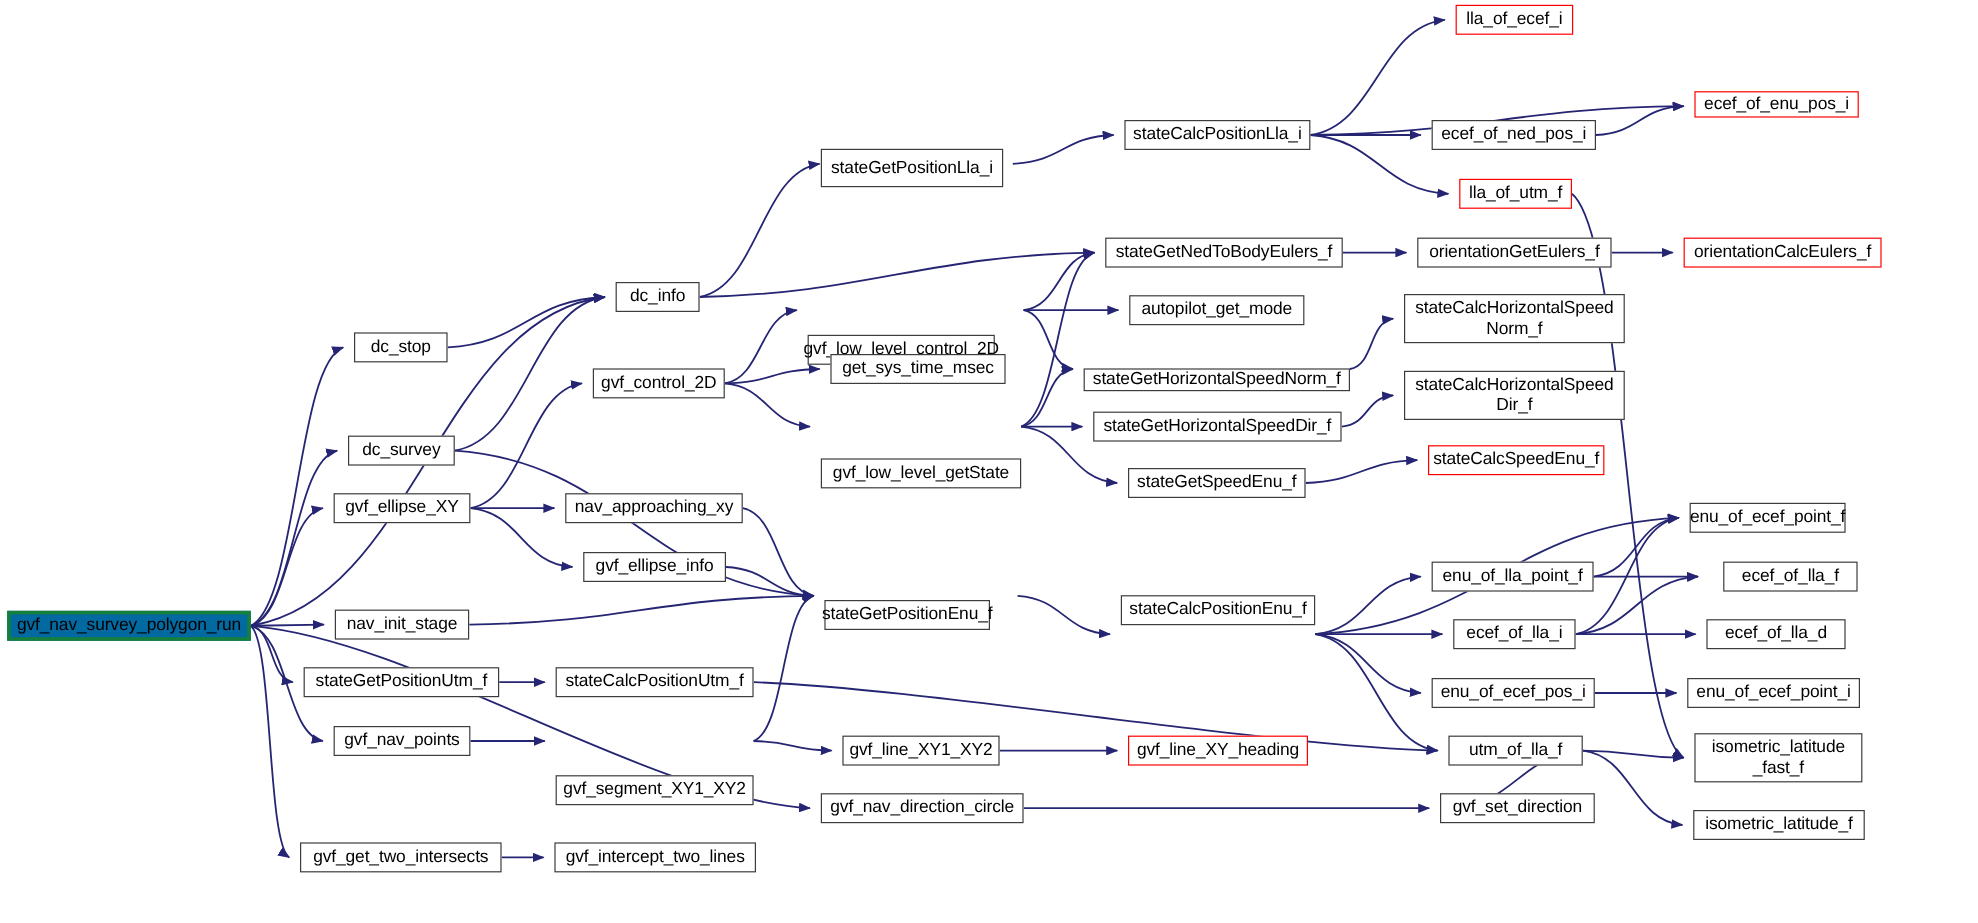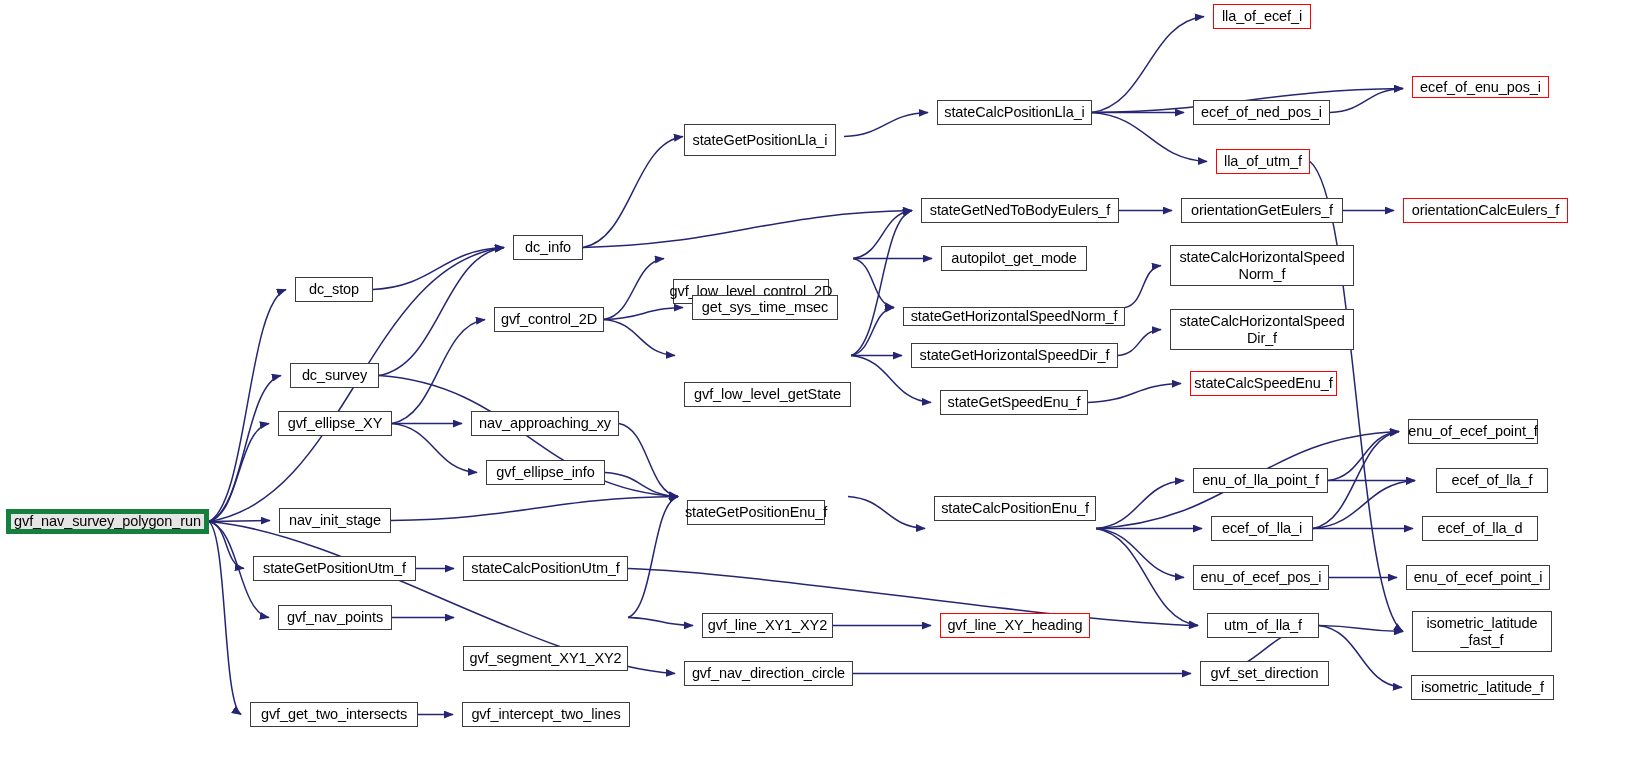--- a/index.html
+++ b/index.html
@@ -35,22 +35,22 @@
     background: #ffffff;
     border: 1px solid #3c3c3c;
     color: #000000;
     font-size: 14.5px;
     line-height: 17px;
     white-space: pre;
     letter-spacing: -0.1px;
     z-index: 5;
   }
   .node.root {
-    background: #e5e5e5;
-    border: 5px solid #15803d;
+    background: #0369a1;
+    border: 3px solid #15803d;
   }
   .node.ext {
     border: 1px solid #ff0000;
   }
 </style>
 </head>
 <body>
 
 <div id="callgraph">
   <svg id="edge-layer" viewBox="0 0 1648 769" xmlns="http://www.w3.org/2000/svg">

